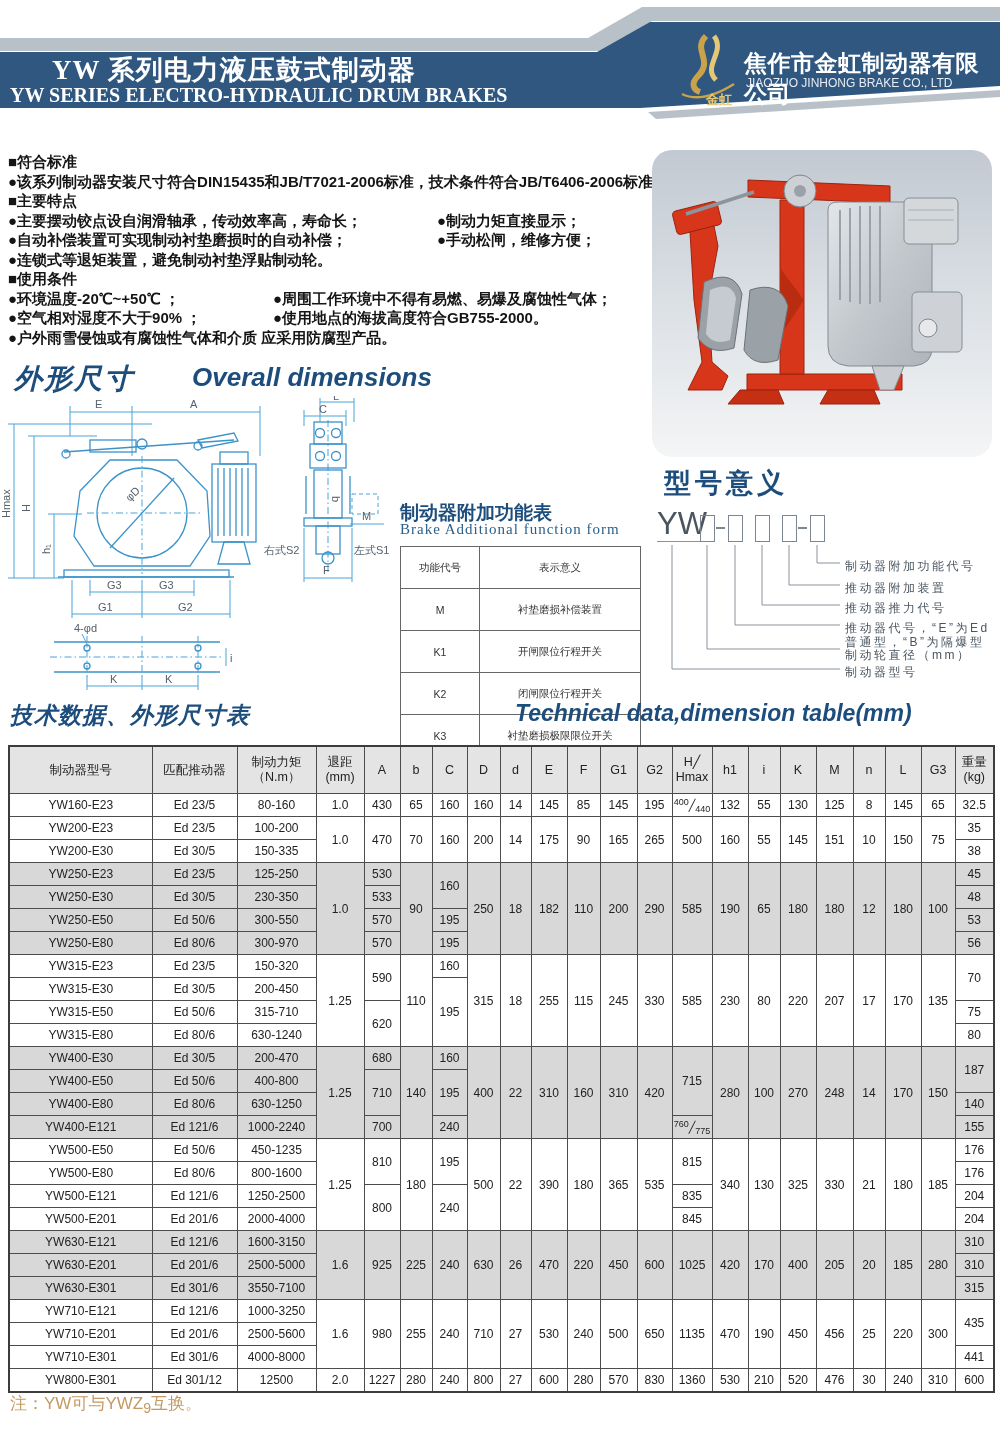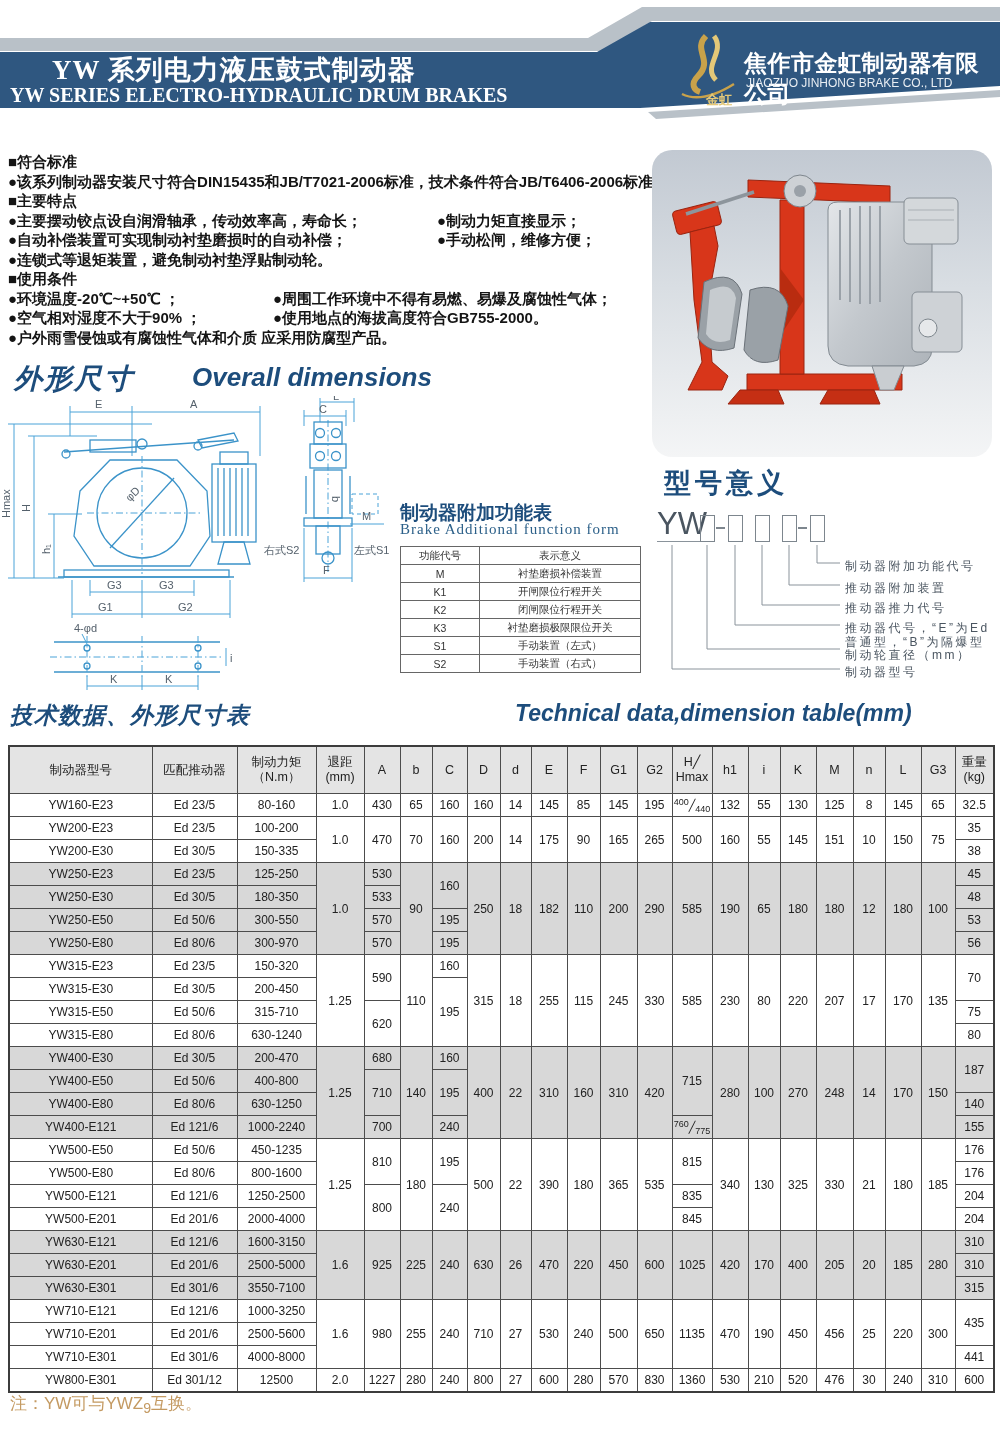--- a/index.html
+++ b/index.html
@@ -31,21 +31,21 @@
   
   .draw{position:absolute;left:2px;top:396px;width:405px;height:298px;}
   .dim{stroke:#4aa3d8;stroke-width:1;fill:none;}
   .dimd{stroke:#4aa3d8;stroke-width:1;fill:none;stroke-dasharray:7 3 1.5 3;}
   .mach{stroke:#3b93c9;stroke-width:1.3;fill:none;}
   .dtx{fill:#55616c;font-size:11px;font-family:"Liberation Sans",sans-serif;}
   
   .ft-cn{position:absolute;left:400px;top:500px;font-size:19px;font-weight:bold;color:#1d4d7c;}
   .ft-en{position:absolute;left:400px;top:521px;font-size:15px;color:#2c6089;font-family:"Liberation Serif",serif;letter-spacing:1px;}
   .ftab{position:absolute;left:400px;top:546px;border-collapse:collapse;font-size:10.5px;color:#333;}
-  .ftab td{border:1px solid #666;height:17px;text-align:center;padding:0 4px;}
+  .ftab td{border:1px solid #666;height:17px;text-align:center;padding:12px 4px;}
   .ftab .c1{width:70px;}
   .ftab .c2{width:152px;}
   
   .photo{position:absolute;left:652px;top:150px;width:340px;height:307px;border-radius:20px;
      background:linear-gradient(180deg,#c2c9d2 0%,#d9dee3 45%,#f4f5f6 100%);}
   
   .mm{position:absolute;left:650px;top:455px;width:350px;height:245px;}
   .mm-title{position:absolute;left:14px;top:10px;font-size:27px;font-weight:bold;color:#1d4d7c;letter-spacing:4px;}
   .mm-yw{position:absolute;left:7px;top:52px;font-size:31px;color:#4a5560;border-bottom:1.5px solid #8a939b;padding:0 3px 0 0;line-height:34px;}
   .mbox{position:absolute;top:60px;width:13px;height:25px;border:1.5px solid #7d868e;}
@@ -462,21 +462,21 @@
             <td rowspan="4">180</td>
             <td rowspan="4">180</td>
             <td rowspan="4">12</td>
             <td rowspan="4">180</td>
             <td rowspan="4">100</td>
             <td>45</td>
           </tr>
           <tr class="sh">
             <td>YW250-E30</td>
             <td>Ed 30/5</td>
-            <td>180-350</td>
+            <td>230-350</td>
             <td>533</td>
             <td>48</td>
           </tr>
           <tr class="sh">
             <td>YW250-E50</td>
             <td>Ed 50/6</td>
             <td>300-550</td>
             <td>570</td>
             <td>195</td>
             <td>53</td>

